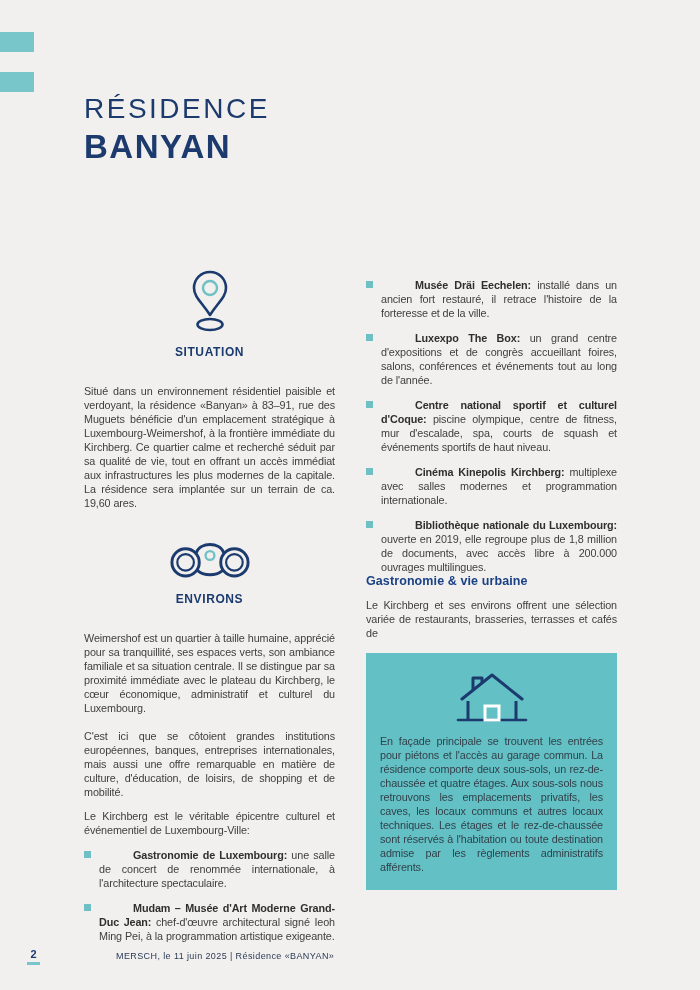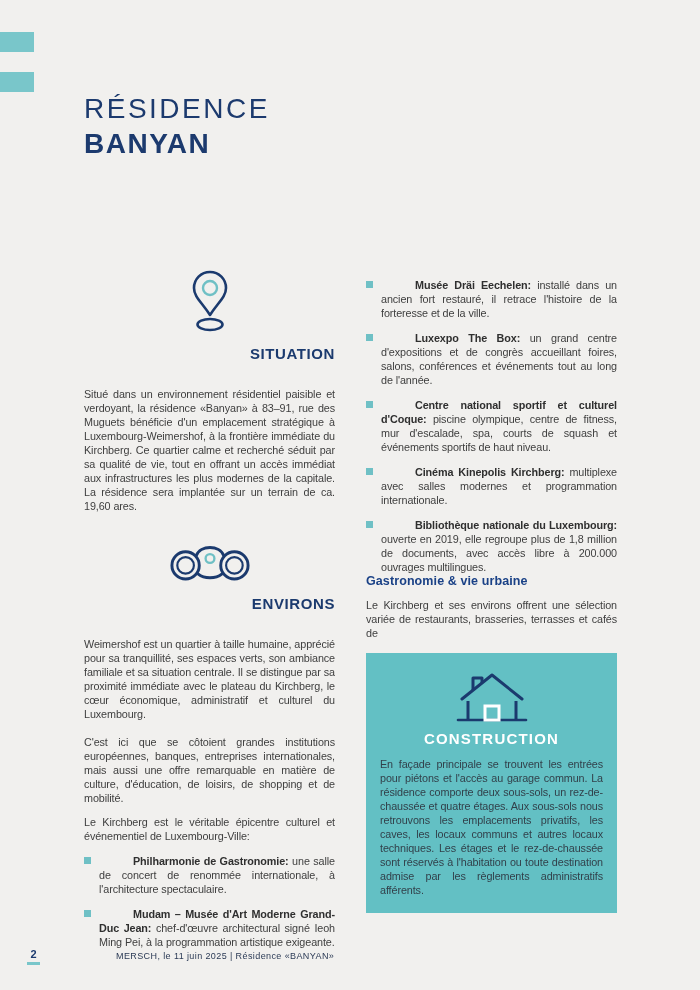--- a/index.html
+++ b/index.html
@@ -14,30 +14,30 @@
     background:#f1f0ee;overflow:hidden;
   }
   
   .accent-bar{position:absolute;left:0;width:34px;height:20px;background:#79c6ca;}
   .accent-bar.b1{top:32px;}
   .accent-bar.b2{top:72px;}
 
   
   .title-block{position:absolute;left:84px;top:94px;color:#1c3a6e;line-height:1.1;}
   .title-light{font-size:28px;font-weight:400;letter-spacing:2.5px;}
-  .title-bold{font-size:28px;font-weight:700;letter-spacing:1.5px;margin-top:4px;}
+  .title-bold{font-size:33px;font-weight:700;letter-spacing:1.5px;margin-top:4px;}
 
   
   .col{position:absolute;top:270px;width:251px;color:#3e3e3e;}
   .col-left{left:84px;}
   .col-right{left:366px;top:278px;}
 
   p{margin:0;font-size:10.8px;line-height:14px;letter-spacing:-0.1px;text-align:justify;}
   .section-icon{display:block;margin:0 auto;}
-  h2.sec{margin:13px 0 0 0;text-align:right;color:#1b3a6e;font-size:15px;
+  h2.sec{margin:13px 0 0 0;text-align:center;color:#1b3a6e;font-size:12px;
         font-weight:700;letter-spacing:0.6px;}
   h3.sub{margin:0;color:#1a4186;font-size:12.5px;font-weight:700;letter-spacing:0.1px;}
   .mt10{margin-top:10px;} .mt12{margin-top:25px;} .mt14{margin-top:14px;}
   .mt16{margin-top:16px;} .mt18{margin-top:18px;} .mt26{margin-top:26px;}
 
   .bullet{display:flex;margin-top:11px;}
   .bullet .sq{flex:none;width:7px;height:7px;background:#6fc0c5;margin:3px 8px 0 0;}
   .bullet p{flex:1;}
   .bullet b{color:#2f2f2f;padding-left:34px;}
 
@@ -92,21 +92,21 @@
       <circle cx="42" cy="20" r="4.5" fill="none" stroke="#6fc0c5" stroke-width="2.4"></circle>
     </svg>
     <h2 class="sec">ENVIRONS</h2>
     <p class="mt12">Weimershof est un quartier à taille humaine, apprécié pour sa tranquillité, ses espaces verts, son ambiance familiale et sa situation centrale. Il se distingue par sa proximité immédiate avec le plateau du Kirchberg, le cœur économique, administratif et culturel du Luxembourg.</p>
     <p class="mt14">C'est ici que se côtoient grandes institutions européennes, banques, entreprises internationales, mais aussi une offre remarquable en matière de culture, d'éducation, de loisirs, de shopping et de mobilité.</p>
 
     <p class="mt10">Le Kirchberg est le véritable épicentre culturel et événementiel de Luxembourg-Ville:</p>
 
     <div class="bullet">
       <span class="sq"></span>
-      <p><b>Philharmonie de Gastronomie:</b><span> une salle de concert de renommée internationale, à l'architecture spectaculaire.</span></p>
+      <p><b>Gastronomie de Luxembourg:</b><span> une salle de concert de renommée internationale, à l'architecture spectaculaire.</span></p>
     </div>
     <div class="bullet">
       <span class="sq"></span>
       <p><b>Mudam – Musée d'Art Moderne Grand-Duc Jean:</b><span> chef-d'œuvre architectural signé Ieoh Ming Pei, à la programmation artistique exigeante.</span></p>
     </div>
   </section>
 
   <section class="col col-right">
 
     <div class="bullet" style="margin-top:0">
@@ -134,21 +134,20 @@
     <p class="mt10">Le Kirchberg et ses environs offrent une sélection variée de restaurants, brasseries, terrasses et cafés de</p>
 
     <div class="construction-box">
       <svg class="section-icon" width="76" height="56" viewBox="0 0 76 56">
         <path d="M19 22 V10 H28 V15" fill="none" stroke="#1b3a6e" stroke-width="3" stroke-linejoin="round"></path>
         <path d="M8 31 L38 7 L68 31" fill="none" stroke="#1b3a6e" stroke-width="3" stroke-linecap="round" stroke-linejoin="round"></path>
         <path d="M14 33 V51 M62 33 V51" fill="none" stroke="#1b3a6e" stroke-width="3"></path>
         <path d="M4 52 H72" fill="none" stroke="#1b3a6e" stroke-width="2.6" stroke-linecap="round"></path>
         <rect x="31" y="38" width="14" height="14" fill="none" stroke="#ffffff" stroke-width="3"></rect>
       </svg>
-      <h2>CONSTRUCTION</h2>
       <p>En façade principale se trouvent les entrées pour piétons et l'accès au garage commun. La résidence comporte deux sous-sols, un rez-de-chaussée et quatre étages. Aux sous-sols nous retrouvons les emplacements privatifs, les caves, les locaux communs et autres locaux techniques. Les étages et le rez-de-chaussée sont réservés à l'habitation ou toute destination admise par les règlements administratifs afférents.</p>
     </div>
   </section>
 
   <div class="footer-pagenum">
     <span>2</span>
     <div class="underline"></div>
   </div>
   <div class="footer-text">MERSCH, le 11 juin 2025  |  Résidence «BANYAN»</div>
 

